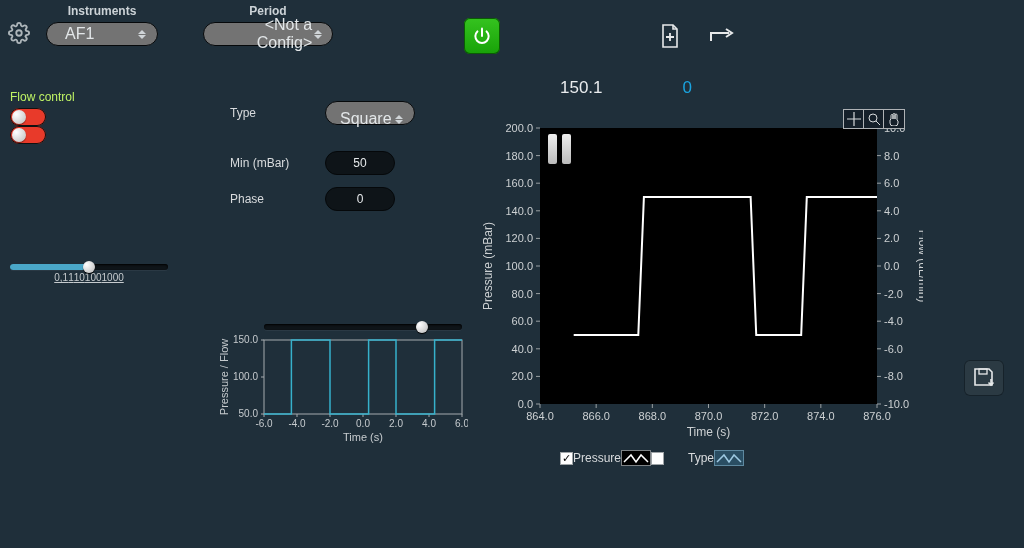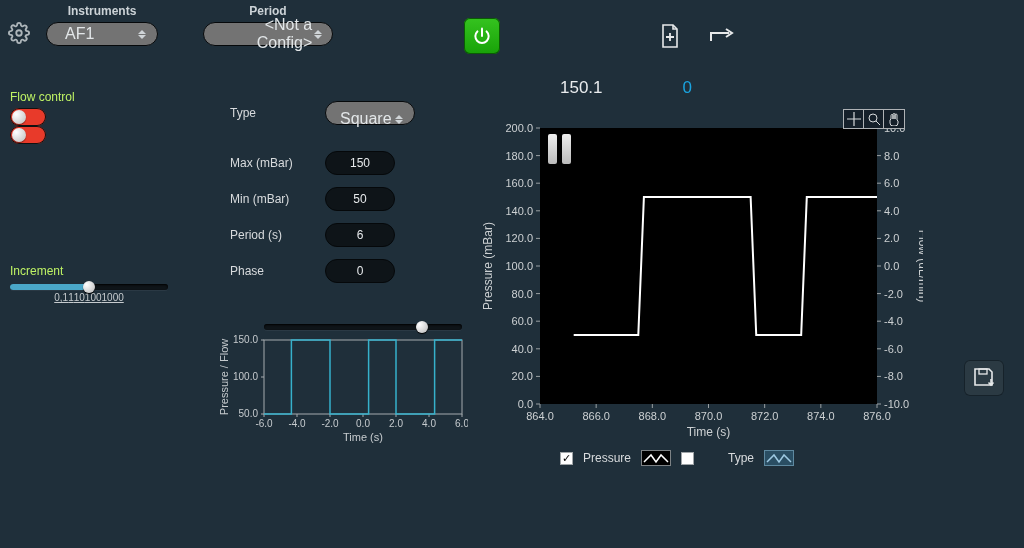--- a/index.html
+++ b/index.html
@@ -94,21 +94,21 @@
   .main-chart-area{
     position:absolute; left:478px; top:110px; width:445px; height:350px;
   }
   .main-chart-tools{
     position:absolute; right:18px; top:-1px; display:flex; gap:0;
     border:1px solid #aeb2b5; background:#15202a;
   }
   .tool{width:20px;height:18px;display:flex;align-items:center;justify-content:center;border-right:1px solid #aeb2b5;}
   .tool:last-child{border-right:none;}
 
-  .legend-row{ position:absolute; left:560px; top:450px; display:flex; align-items:center; gap:10px; font-size:12px;}
+  .legend-row{ position:absolute; left:560px; top:450px; display:flex; align-items:center; gap:0; font-size:12px;}
   .legend-swatch{width:30px;height:16px;background:#000;border:1px solid #7d8285;display:flex;align-items:center;justify-content:center;}
   .checkbox{width:13px;height:13px;border:1px solid #9fa4a7;background:#fff;display:flex;align-items:center;justify-content:center;}
   .checkbox.checked::after{content:"✓";color:#000;font-size:11px;line-height:1;}
   .unchecked-box{width:13px;height:13px;border:1px solid #9fa4a7;background:#fff;}
 
   .save-btn{
     position:absolute; right:20px; top:360px; width:40px; height:36px;
     background:#2b3a43; border-radius:6px; display:flex;align-items:center;justify-content:center;
     box-shadow:inset 0 0 0 1px #16222a;
   }
@@ -166,21 +166,20 @@
 <div class="left-panel">
   <div class="lp-label">Flow control</div>
   <div class="toggle">
       <div class="toggle-knob"></div>
     </div>
   <div class="toggle toggle2">
       <div class="toggle-knob"></div>
     </div>
 
   <div class="increment-wrap">
-    <div class="lp-label">Increment</div>
     <div class="slider-track w158">
       <div class="slider-fill" style="width:50%;"></div>
       <div class="slider-knob" style="left:50%;"></div>
     </div>
     <div class="tick-row" style="width:158px;">
       <span>0,1</span>
       <span>1</span>
       <span>10</span>
       <span>100</span>
       <span>1000</span>
@@ -191,30 +190,22 @@
 <div class="mid-panel">
   <div class="mid-row">
     <div class="lbl">Type</div>
     <div class="pill type-select">
       <span>Square</span>
       <span class="updn"></span>
     </div>
   </div>
   <div style="height:14px;"></div>
   <div class="mid-row">
-    <div class="lbl">Max (mBar)</div>
-    <div class="val-pill">150</div>
-  </div>
-  <div class="mid-row">
     <div class="lbl">Min (mBar)</div>
     <div class="val-pill">50</div>
-  </div>
-  <div class="mid-row">
-    <div class="lbl">Period (s)</div>
-    <div class="val-pill">6</div>
   </div>
   <div class="mid-row">
     <div class="lbl">Phase</div>
     <div class="val-pill">0</div>
   </div>
 </div>
 
 <div class="mini-chart-wrap">
   <div class="slider-track mini-slider">
     <div class="slider-knob" style="left:80%;"></div>

